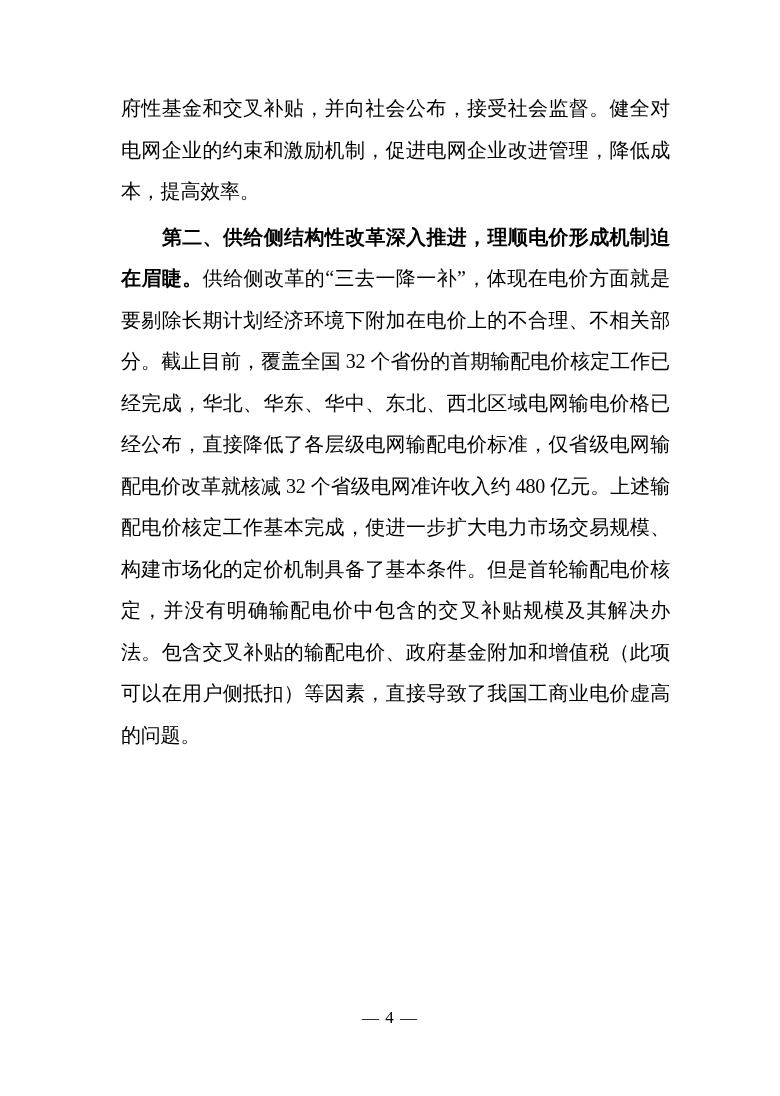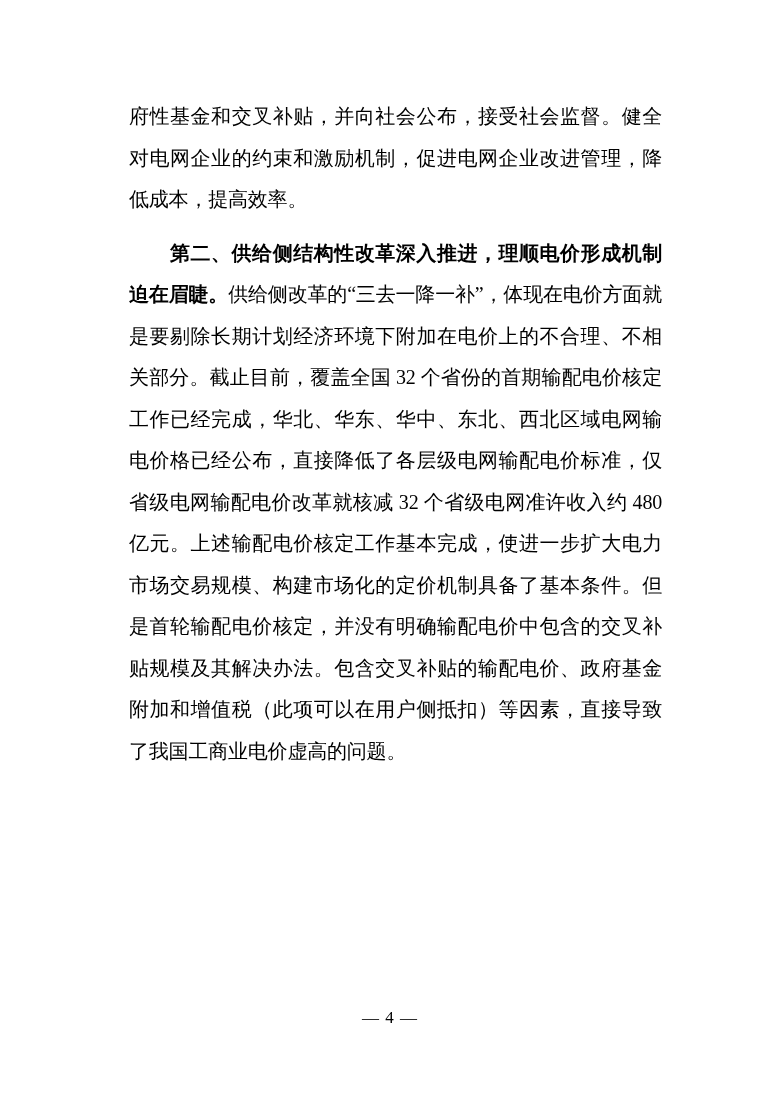--- a/index.html
+++ b/index.html
@@ -21,21 +21,21 @@
     left: 117px;
     top: 84px;
     width: 557px;
     font-size: 20px;
     line-height: 41.5px;
     letter-spacing: -0.2px;
     text-align: justify;
     text-justify: inter-character;
   }
   .para {
-    margin: 12px;
+    margin: 4px;
     padding: 0;
   }
   .para.indent {
     text-indent: 41px;
   }
   .bold-lead {
     font-weight: bold;
   }
   .footer {
     position: absolute;

